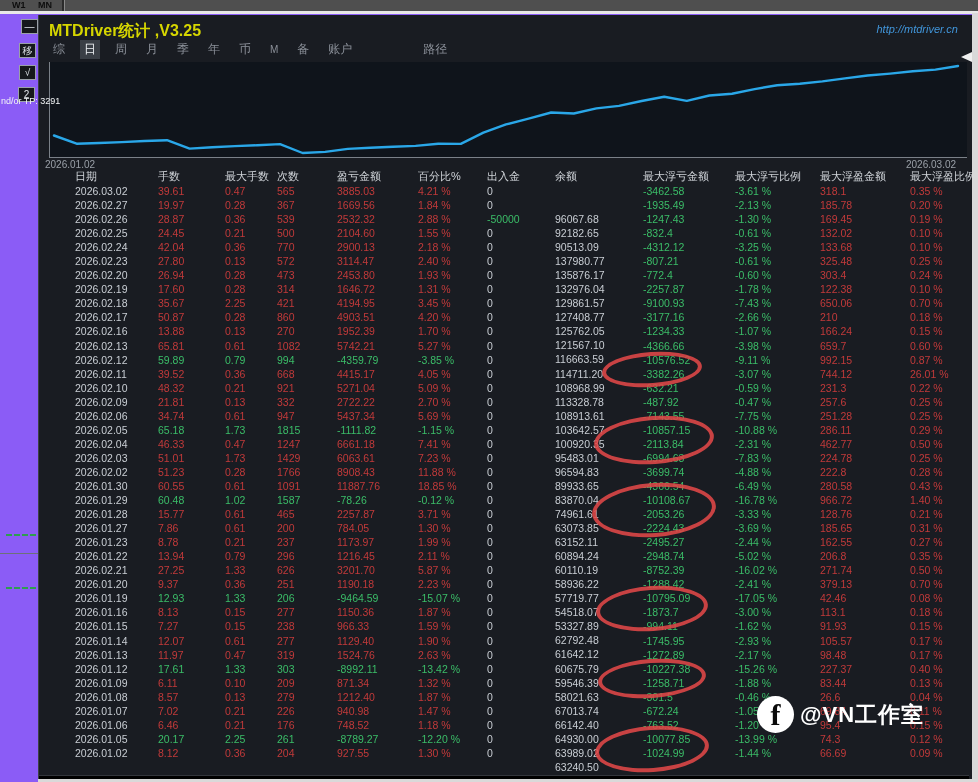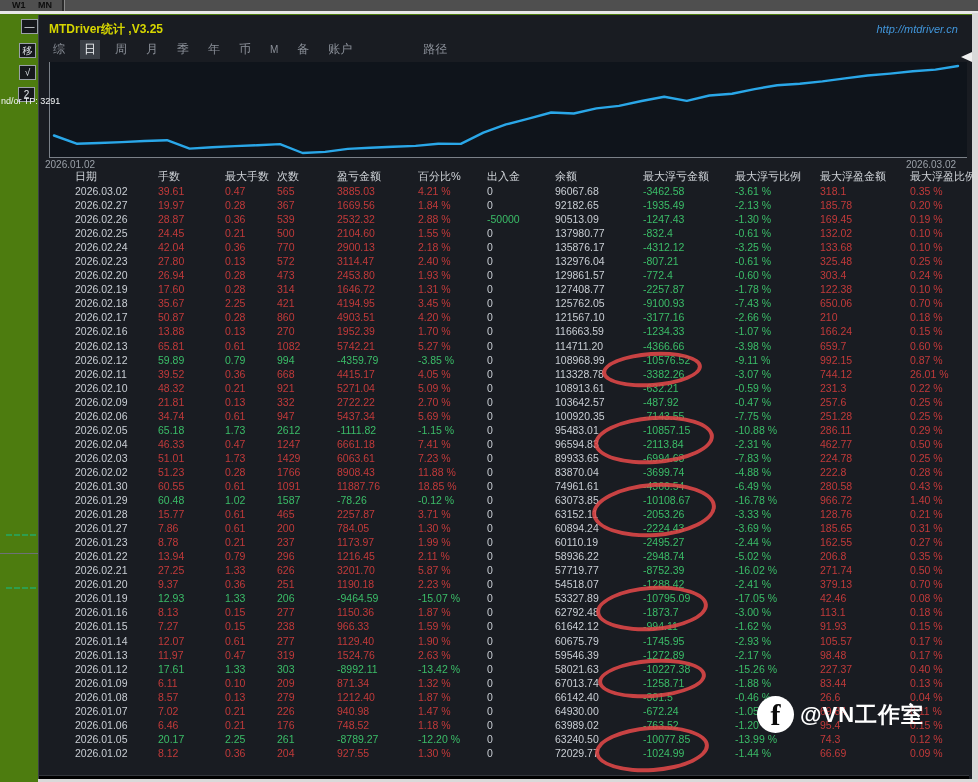--- a/index.html
+++ b/index.html
@@ -1,34 +1,34 @@
 <!DOCTYPE html>
 <html><head>
 <meta charset="utf-8">
 <style>
   html,body{margin:0;padding:0;background:#000;width:978px;height:782px;overflow:hidden;
     font-family:"Liberation Sans","DejaVu Sans",sans-serif;-webkit-font-smoothing:antialiased;}
-  #stage{position:relative;width:978px;height:782px;background:#4d7c0f;}
+  #stage{position:relative;width:978px;height:782px;background:#8b5cf6;}
 
   
   #topbar{position:absolute;left:0;top:0;width:978px;height:11px;background:#4f4f4f;}
   .period-tab{position:absolute;top:0;height:11px;line-height:11px;font-size:9px;font-weight:bold;color:#0d0d0d;}
   #topbar-div{position:absolute;left:62px;top:0;width:2px;height:11px;background:#2b2b2b;border-right:1px solid #8a8a8a;}
   #topline{position:absolute;left:0;top:11px;width:978px;height:3px;background:#e8e8e8;}
 
   
   .side-btn{position:absolute;width:17px;height:15px;background:#16181c;border:1px solid #9aa0a8;
     color:#dfe3e8;font-size:10px;line-height:14px;text-align:center;box-sizing:border-box;}
   #side-label{position:absolute;left:1px;top:96px;color:#f2f4f6;font-size:9px;z-index:60;white-space:nowrap;text-align:right;}
   .frag-green{position:absolute;height:0;border-top:2px dashed #2e9e4f;width:30px;left:6px;}
   .frag-gray{position:absolute;height:1px;background:#6d7177;width:38px;left:0;}
 
   
   #panel{position:absolute;left:38px;top:15px;width:934px;height:767px;background:#191c22;border-left:1px solid #3c4046;box-sizing:border-box;}
-  #panel-title{position:absolute;left:10px;top:6px;font-size:12px;font-weight:bold;color:#d6d600;}
+  #panel-title{position:absolute;left:10px;top:6px;font-size:16px;font-weight:bold;color:#d6d600;}
   #panel-url{position:absolute;right:14px;top:8px;font-size:11px;color:#4196db;text-decoration:none;font-style:italic;}
   #menubar{position:absolute;left:10px;top:25px;height:18px;display:flex;align-items:center;}
   .menu-item{color:#8b9099;font-size:12px;margin-right:11px;padding:1px 4px;cursor:default;}
   .menu-item.sel{background:#3a3f46;color:#eef1f4;}
   .menu-item.small{font-size:10px;}
   .menu-item.path{margin-left:52px;font-family:Liberation Serif, serif;}
 
   
   #chart{position:absolute;left:10px;top:47px;width:917px;height:95px;background:#0f141b;
     border-left:1px solid #7a8088;border-bottom:1px solid #7a8088;box-sizing:content-box;}
@@ -38,21 +38,21 @@
     border-top:5px solid transparent;border-bottom:5px solid transparent;border-right:11px solid #f0f0f0;}
 
   
   #table{position:absolute;left:0px;top:154px;width:930px;padding-left:32px;}
   .tr{display:grid;grid-template-columns:83px 67px 52px 60px 81px 69px 68px 88px 92px 85px 90px 95px;
     height:14.05px;line-height:14px;font-size:10.5px;}
   .tr.head{height:15px;line-height:15px;color:#cfd3d8;font-size:11px;}
   .td{padding-left:4px;white-space:nowrap;overflow:visible;}
   .t-red{color:#c23a3a;}
   .t-green{color:#3bbd68;}
-  .t-white{color:#c9ced4;}
+  .t-white{color:#c9ced4;margin-top:28px;}
   .t-gray{color:#c9ced4;}
   .tr.total{position:absolute;left:0;top:606px;width:930px;background:#000;height:14px;line-height:14px;border-top:1px solid #33363c;}
 
   
   .ellipse{position:absolute;border:4px solid rgba(224,72,72,0.88);border-radius:50%;z-index:40;pointer-events:none;}
 
   
   #watermark{position:absolute;left:757px;top:696px;display:flex;align-items:center;z-index:50;}
   #fb-icon{width:37px;height:37px;border-radius:50%;background:#fff;color:#0a0a0a;font-weight:bold;
     font-size:30px;line-height:37px;text-align:center;font-family:"Liberation Serif","DejaVu Serif",serif;}
@@ -359,21 +359,21 @@
           <span class="td t-white">100920.35</span>
           <span class="td t-green">-7143.55</span>
           <span class="td t-green">-7.75 %</span>
           <span class="td t-red">251.28</span>
           <span class="td t-red">0.25 %</span>
         </div>
         <div class="tr ">
           <span class="td t-gray">2026.02.05</span>
           <span class="td t-green">65.18</span>
           <span class="td t-green">1.73</span>
-          <span class="td t-green">2612</span>
+          <span class="td t-green">1815</span>
           <span class="td t-green">-1111.82</span>
           <span class="td t-green">-1.15 %</span>
           <span class="td t-gray">0</span>
           <span class="td t-white">95483.01</span>
           <span class="td t-green">-10857.15</span>
           <span class="td t-green">-10.88 %</span>
           <span class="td t-red">286.11</span>
           <span class="td t-red">0.29 %</span>
         </div>
         <div class="tr ">

